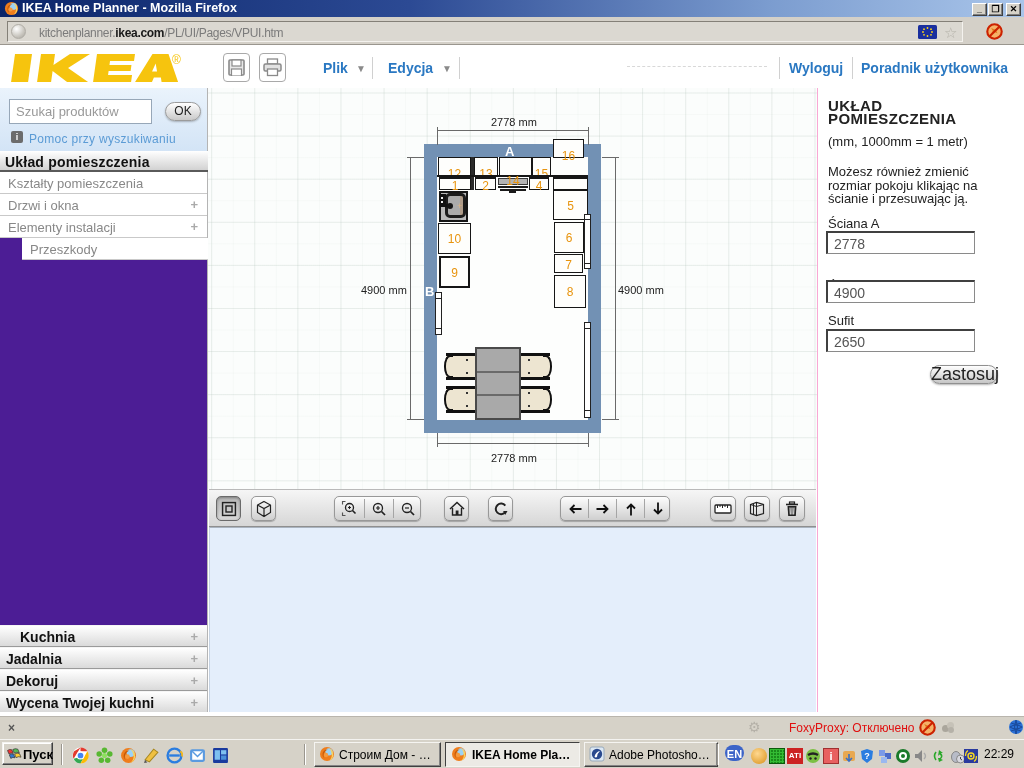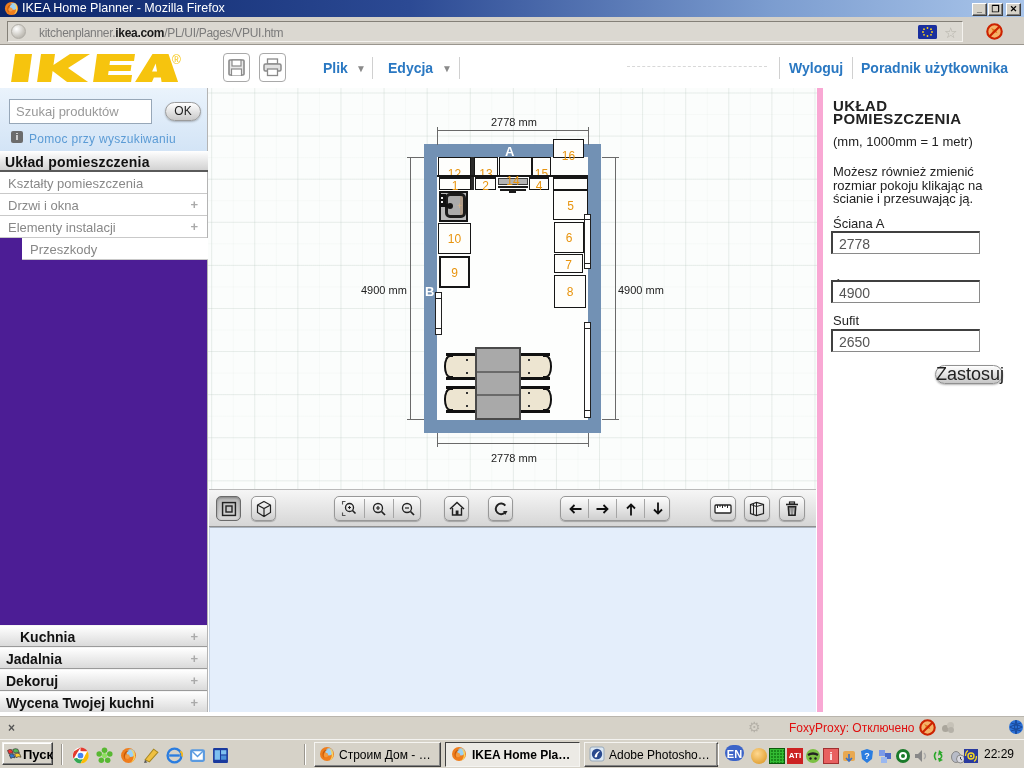--- a/index.html
+++ b/index.html
@@ -3,21 +3,21 @@
 <meta charset="utf-8">
 <style>
 * { margin:0; padding:0; box-sizing:border-box; }
 html,body { width:1024px; height:768px; overflow:hidden; font-family:"Liberation Sans",sans-serif; }
 body { position:relative; background:#fff; }
 .abs { position:absolute; }
 
 
 #titlebar { left:0; top:0; width:1024px; height:17px;
   background:linear-gradient(to right,#0b2569 0%,#2c4a94 40%,#7b9ccf 75%,#a9c5ea 100%); }
-#titletext { left:22px; top:1px; font-size:12.5px; font-weight:normal; color:#fff; }
+#titletext { left:22px; top:1px; font-size:12.5px; font-weight:bold; color:#fff; }
 .winbtn { top:3px; width:15px; height:13px; background:#d6d2c8;
   border:1px solid; border-color:#fff #404040 #404040 #fff; box-shadow:inset -1px -1px 0 #808080;
   font-size:9px; font-weight:bold; color:#000; text-align:center; line-height:11px; }
 
 
 #urlbar { left:0; top:17px; width:1024px; height:28px; background:#d4d0c8; border-bottom:1px solid #9a968e; }
 #urlfield { left:7px; top:4px; width:956px; height:21px; background:#dbd8d1;
   border:1px solid; border-color:#848078 #f4f2ee #f4f2ee #848078; }
 #urltext { left:31px; top:4px; font-size:12px; letter-spacing:-0.3px; color:#7b7b7b; }
 #urltext b { color:#1a1a1a; }
@@ -78,21 +78,21 @@
 .tbtn { position:absolute; top:6px; height:25px; border:1px solid #989898; border-radius:5px;
   background:linear-gradient(#fdfdfd,#cfcfcf); box-shadow:0 1px 1px rgba(0,0,0,.25); }
 .tbtn svg, .tcell svg { position:absolute; left:50%; top:50%; transform:translate(-50%,-50%); }
 .tcell { position:absolute; top:0; height:23px; }
 .tdiv { position:absolute; top:2px; width:1px; height:19px; background:#a5a5a5; }
 
 
 #bluepanel { left:209px; top:527px; width:607px; height:185px; background:#e4eefb; border-top:1px solid #aab4c0; border-left:1px solid #c5d2e2; }
 
 
-#rightpanel { left:817px; top:88px; width:207px; height:624px; background:#fff; border-left:6px solid #f9a8d4; }
+#rightpanel { left:817px; top:88px; width:207px; height:624px; background:#fff; border-left:1px solid #f9a8d4; }
 .rp { position:absolute; color:#222; }
 .rinput { position:absolute; left:8px; width:149px; height:23px; background:#fff;
   border:1px solid #8a8a8a; border-top:2px solid #404040; border-left:2px solid #404040;
   font-size:14px; color:#555; padding:3px 0 0 6px; }
 
 
 #whitegap { left:0; top:712px; width:1024px; height:4px; background:#fff; }
 #statusbar { left:0; top:716px; width:1024px; height:23px; background:#d6d2c8; border-top:1px solid #b9b5ad; }
 
 

